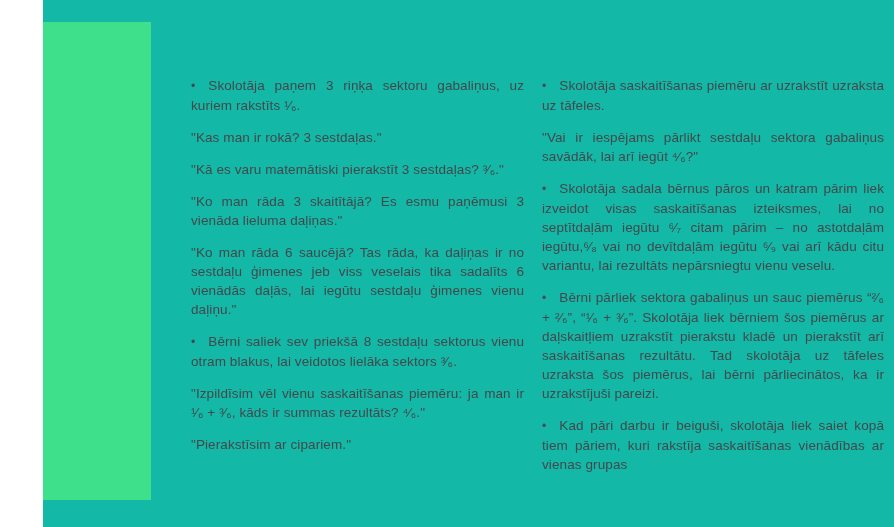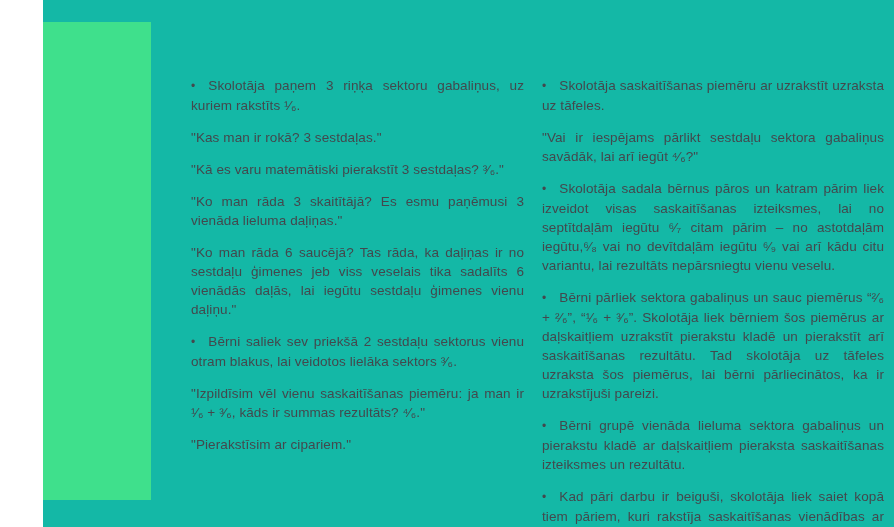--- a/index.html
+++ b/index.html
@@ -51,27 +51,26 @@
 <div class="canvas">
 
   <div class="green-block"></div>
 
   <div class="col col-left">
     <p class="para"><span class="bullet">•</span><span>Skolotāja paņem 3 riņķa sektoru gabaliņus, uz kuriem rakstīts ¹⁄₆.</span></p>
     <p class="para"><span>"Kas man ir rokā? 3 sestdaļas."</span></p>
     <p class="para"><span>"Kā es varu matemātiski pierakstīt 3 sestdaļas? ³⁄₆."</span></p>
     <p class="para"><span>"Ko man rāda 3 skaitītājā? Es esmu paņēmusi 3 vienāda lieluma daļiņas."</span></p>
     <p class="para"><span>"Ko man rāda 6 saucējā? Tas rāda, ka daļiņas ir no sestdaļu ģimenes jeb viss veselais tika sadalīts 6 vienādās daļās, lai iegūtu sestdaļu ģimenes vienu daļiņu."</span></p>
-    <p class="para"><span class="bullet">•</span><span>Bērni saliek sev priekšā 2 sestdaļu sektorus vienu otram blakus, lai veidotos lielāka sektors ³⁄₆.</span></p>
+    <p class="para"><span class="bullet">•</span><span>Bērni saliek sev priekšā 8 sestdaļu sektorus vienu otram blakus, lai veidotos lielāka sektors ³⁄₆.</span></p>
     <p class="para"><span>"Izpildīsim vēl vienu saskaitīšanas piemēru: ja man ir ¹⁄₆ + ³⁄₆,  kāds ir summas rezultāts? ⁴⁄₆."</span></p>
     <p class="para"><span>"Pierakstīsim ar cipariem."</span></p>
   </div>
 
   <div class="col col-right">
     <p class="para"><span class="bullet">•</span><span>Skolotāja saskaitīšanas piemēru ar uzrakstīt uzraksta uz tāfeles.</span></p>
     <p class="para"><span>"Vai ir iespējams pārlikt sestdaļu sektora gabaliņus savādāk, lai arī iegūt ⁴⁄₆?"</span></p>
     <p class="para"><span class="bullet">•</span><span>Skolotāja sadala bērnus pāros un katram pārim liek izveidot visas saskaitīšanas izteiksmes, lai no septītdaļām iegūtu ⁶⁄₇  citam pārim – no astotdaļām iegūtu,⁶⁄₈  vai no devītdaļām iegūtu ⁶⁄₉ vai arī kādu citu variantu, lai rezultāts nepārsniegtu vienu veselu.</span></p>
     <p class="para"><span class="bullet">•</span><span>Bērni pārliek sektora gabaliņus un sauc piemērus “²⁄₆ + ²⁄₆”, “¹⁄₆ + ³⁄₆”. Skolotāja liek bērniem šos piemērus ar daļskaitļiem uzrakstīt pierakstu kladē un pierakstīt arī saskaitīšanas rezultātu. Tad skolotāja uz tāfeles uzraksta šos piemērus, lai bērni pārliecinātos, ka ir uzrakstījuši pareizi.</span></p>
-    <p class="para"><span class="bullet">•</span><span>Bērni grupē vienāda lieluma sektora gabaliņus un pierakstu kladē ar daļskaitļiem pieraksta saskaitīšanas izteiksmes un rezultātu.</span></p>
     <p class="para"><span class="bullet">•</span><span>Kad pāri darbu ir beiguši, skolotāja liek saiet kopā tiem pāriem, kuri rakstīja saskaitīšanas vienādības ar vienas grupas</span></p>
   </div>
 
 </div>
 
 </body></html>

